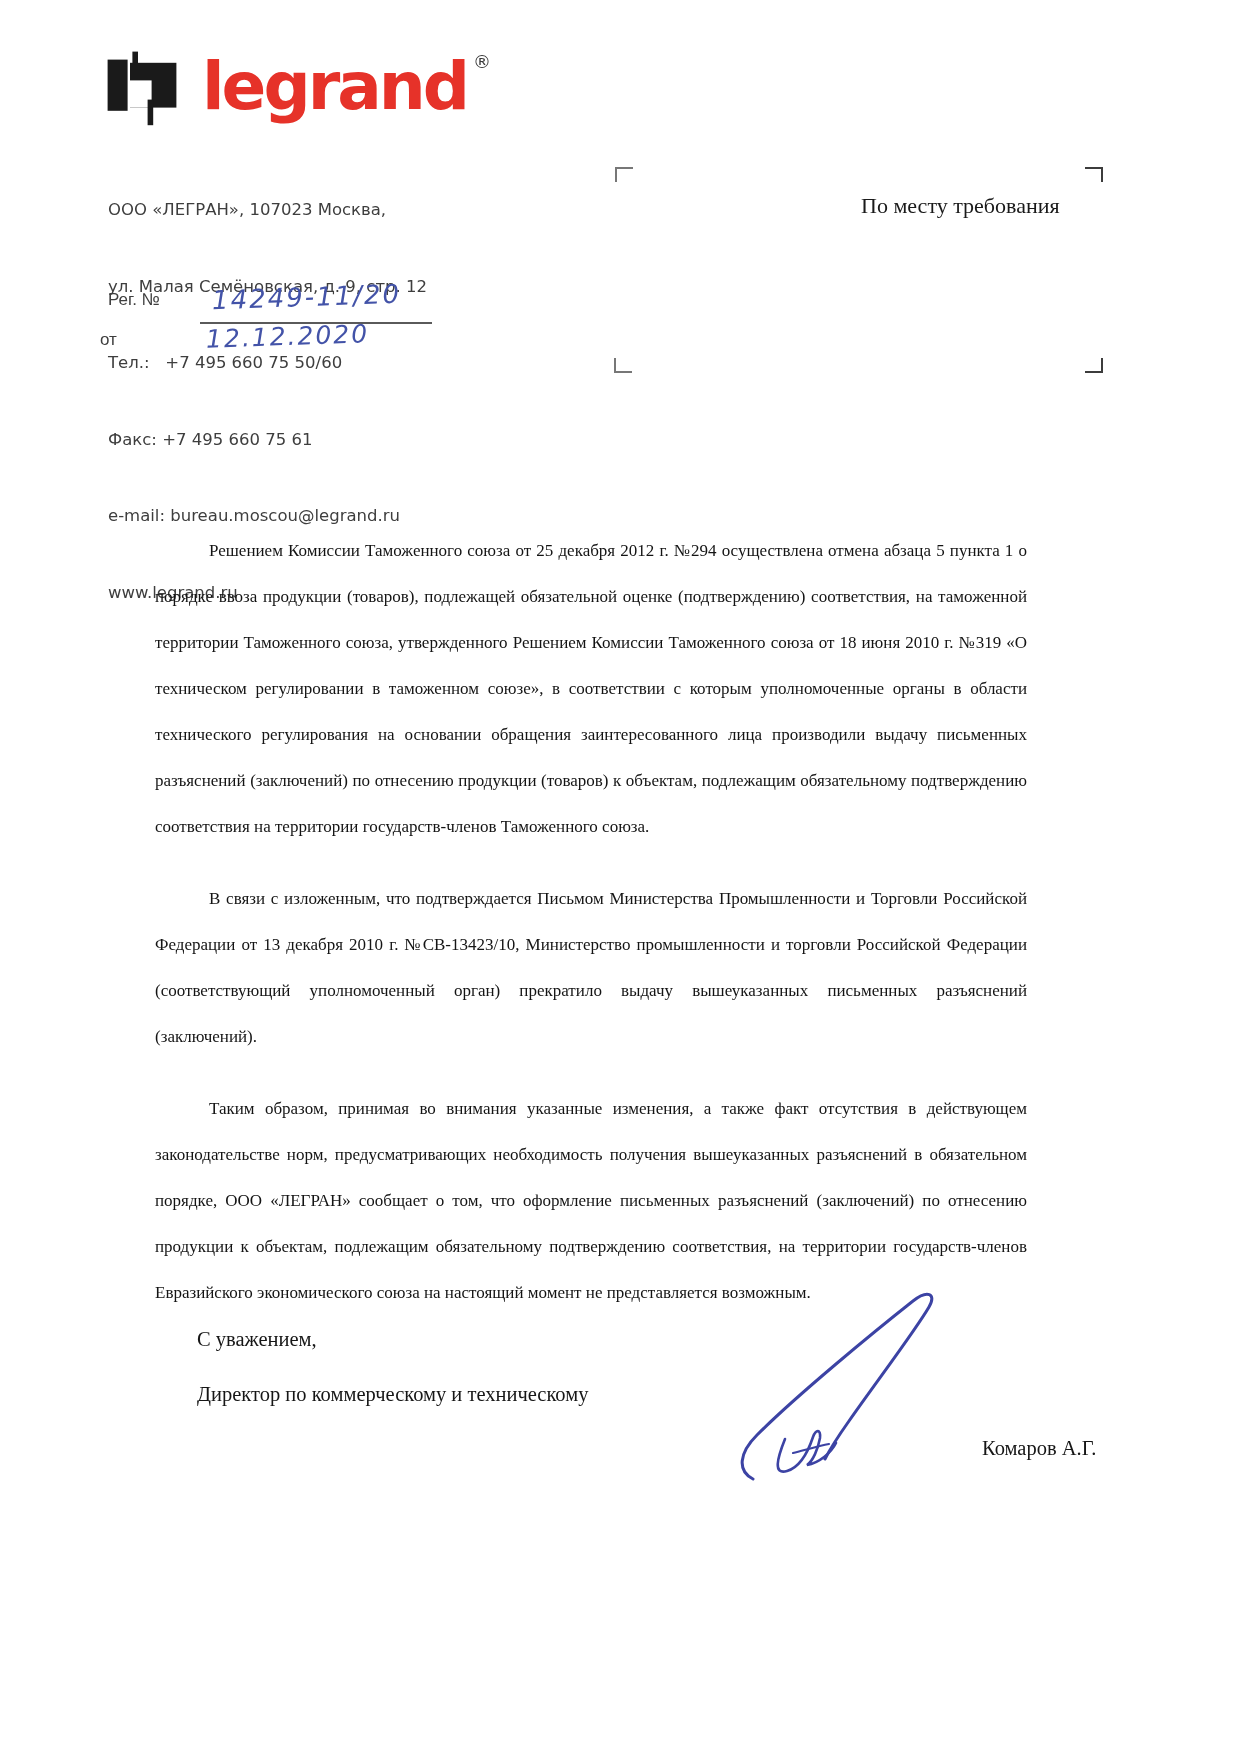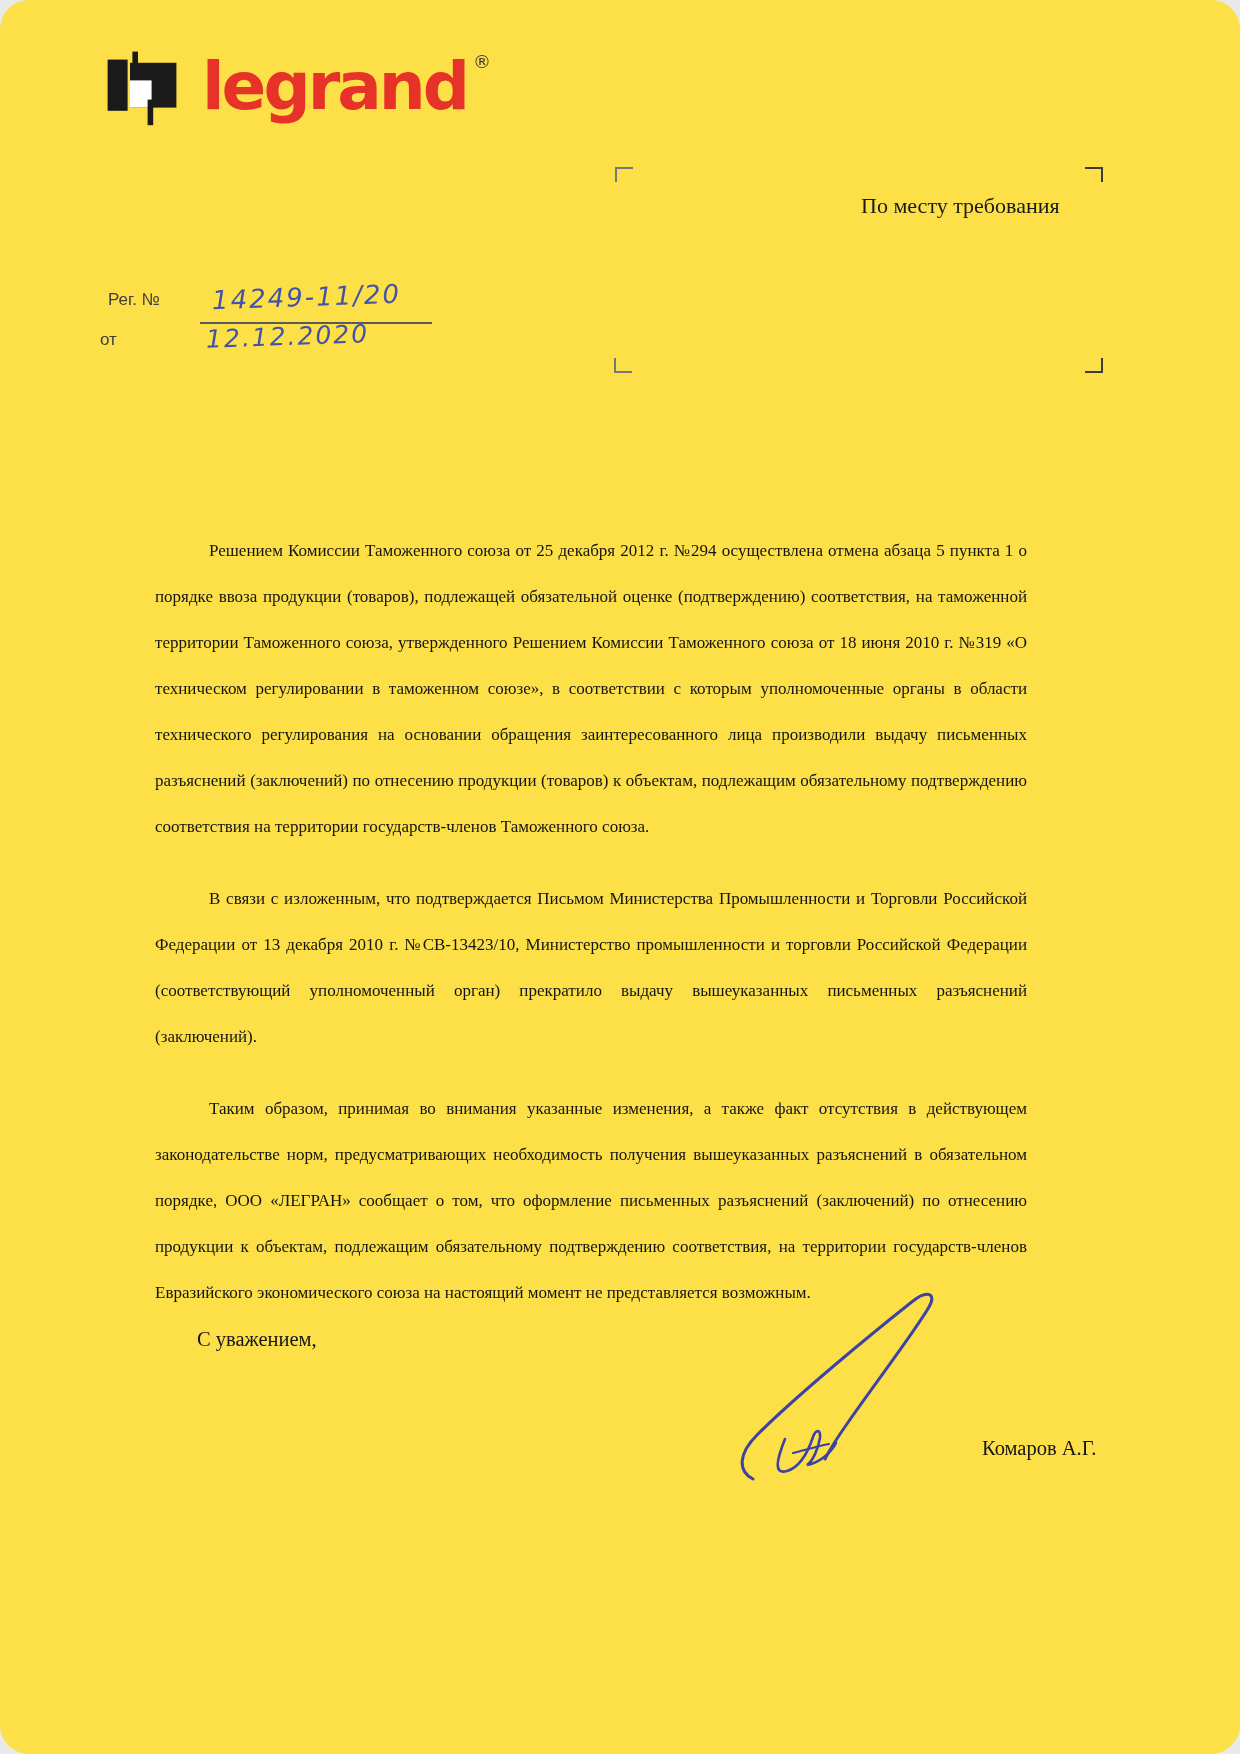--- a/index.html
+++ b/index.html
@@ -1,19 +1,19 @@
 <!DOCTYPE html>
 <html><head>
 <meta charset="utf-8">
 <style>
   html,body{margin:0;padding:0;background:#e9e9e9;}
   .page{
-    position:relative;width:1240px;height:1754px;background:#fde047;
+    position:relative;width:1240px;height:1754px;background:#ffffff;
     margin:0 auto;overflow:hidden;
-    font-family:"Liberation Serif",serif;color:#161616;border-radius:29px;
+    font-family:"Liberation Serif",serif;color:#161616;
   }
   
   .logo{position:absolute;left:106px;top:50px;display:flex;align-items:flex-start;}
   .logo-mark{width:80px;height:80px;}
   .logo-word{
     font-family:"DejaVu Sans",sans-serif;font-weight:bold;
     color:#e63229;font-size:66px;line-height:74px;letter-spacing:-3px;margin-left:16px;
   }
   .logo-reg{
     font-family:"DejaVu Sans",sans-serif;font-weight:normal;
@@ -66,20 +66,28 @@
       <rect x="2" y="12" width="25" height="64" fill="#1a1a1a"></rect>
       <rect x="33" y="2" width="7" height="28" fill="#1a1a1a"></rect>
       <rect x="30" y="16" width="58" height="56" fill="#1a1a1a"></rect>
       <rect x="30" y="38" width="27" height="34" fill="#ffffff"></rect>
       <rect x="52" y="62" width="7" height="32" fill="#1a1a1a"></rect>
     </svg>
     <span class="logo-word">legrand</span>
     <span class="logo-reg">®</span>
   </div>
 
+  <div class="contact">
+    <div>ООО «ЛЕГРАН», 107023 Москва,</div>
+    <div>ул. Малая Семёновская, д. 9, стр. 12</div>
+    <div>Тел.:   +7 495 660 75 50/60</div>
+    <div>Факс: +7 495 660 75 61</div>
+    <div>e-mail: bureau.moscou@legrand.ru</div>
+    <div>www.legrand.ru</div>
+  </div>
 
   <div class="reg-label" style="left:108px;top:290px;">Рег. №</div>
   <div class="hand" style="left:212px;top:282px;font-size:26px;">14249-11/20</div>
   <div class="reg-line"></div>
   <div class="reg-label" style="left:100px;top:330px;">от</div>
   <div class="hand" style="left:206px;top:322px;font-size:25px;">12.12.2020</div>
 
   <div class="brk brk-tl"></div>
   <div class="brk brk-tr"></div>
   <div class="brk brk-bl"></div>
@@ -89,20 +97,21 @@
 
 
   <div class="body-text">
     <p>Решением Комиссии Таможенного союза от 25 декабря 2012 г. №294 осуществлена отмена абзаца 5 пункта 1 о порядке ввоза продукции (товаров), подлежащей обязательной оценке (подтверждению) соответствия, на таможенной территории Таможенного союза, утвержденного Решением Комиссии Таможенного союза от 18 июня 2010 г. №319 «О техническом регулировании в таможенном союзе», в соответствии с которым уполномоченные органы в области технического регулирования на основании обращения заинтересованного лица производили выдачу письменных разъяснений (заключений) по отнесению продукции (товаров) к объектам, подлежащим обязательному подтверждению соответствия на территории государств-членов Таможенного союза.</p>
     <p>В связи с изложенным, что подтверждается Письмом Министерства Промышленности и Торговли Российской Федерации от 13 декабря 2010 г. №СВ-13423/10, Министерство промышленности и торговли Российской Федерации (соответствующий уполномоченный орган) прекратило выдачу вышеуказанных письменных разъяснений (заключений).</p>
     <p>Таким образом, принимая во внимания указанные изменения, а также факт отсутствия в действующем законодательстве норм, предусматривающих необходимость получения вышеуказанных разъяснений в обязательном порядке, ООО «ЛЕГРАН» сообщает о том, что оформление письменных разъяснений (заключений) по отнесению продукции к объектам, подлежащим обязательному подтверждению соответствия, на территории государств-членов Евразийского экономического союза на настоящий момент не представляется возможным.</p>
   </div>
 
   <div class="salutation">С уважением,</div>
   <div class="position">
+    <div>Директор по коммерческому и техническому</div>
   </div>
 
   <svg class="signature" viewBox="0 0 230 205">
     <g fill="none" stroke="#3c43a4" stroke-linecap="round">
       <path stroke-width="3" d="M 18 196 C 2 188, 4 170, 22 152 C 62 112, 140 48, 178 18
            C 192 7, 202 10, 194 24 C 180 48, 142 98, 114 138
            C 102 155, 94 168, 90 176"></path>
       <path stroke-width="2.6" d="M 50 156 C 42 176, 38 192, 52 188 C 66 184, 74 166, 78 154
            C 81 146, 86 146, 85 155 C 83 166, 78 178, 72 182
            C 84 180, 96 170, 101 160"></path>

